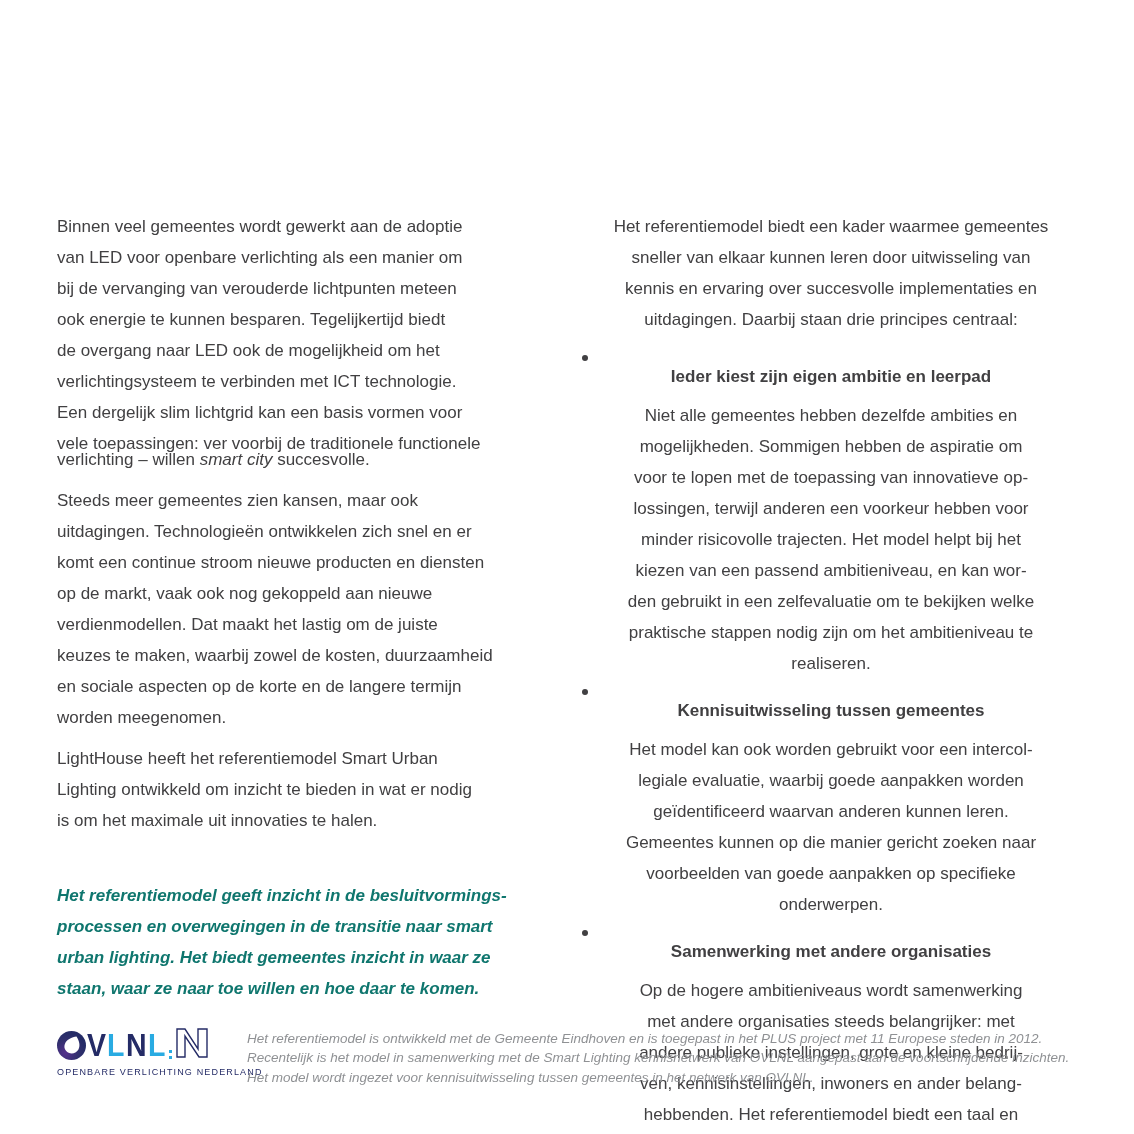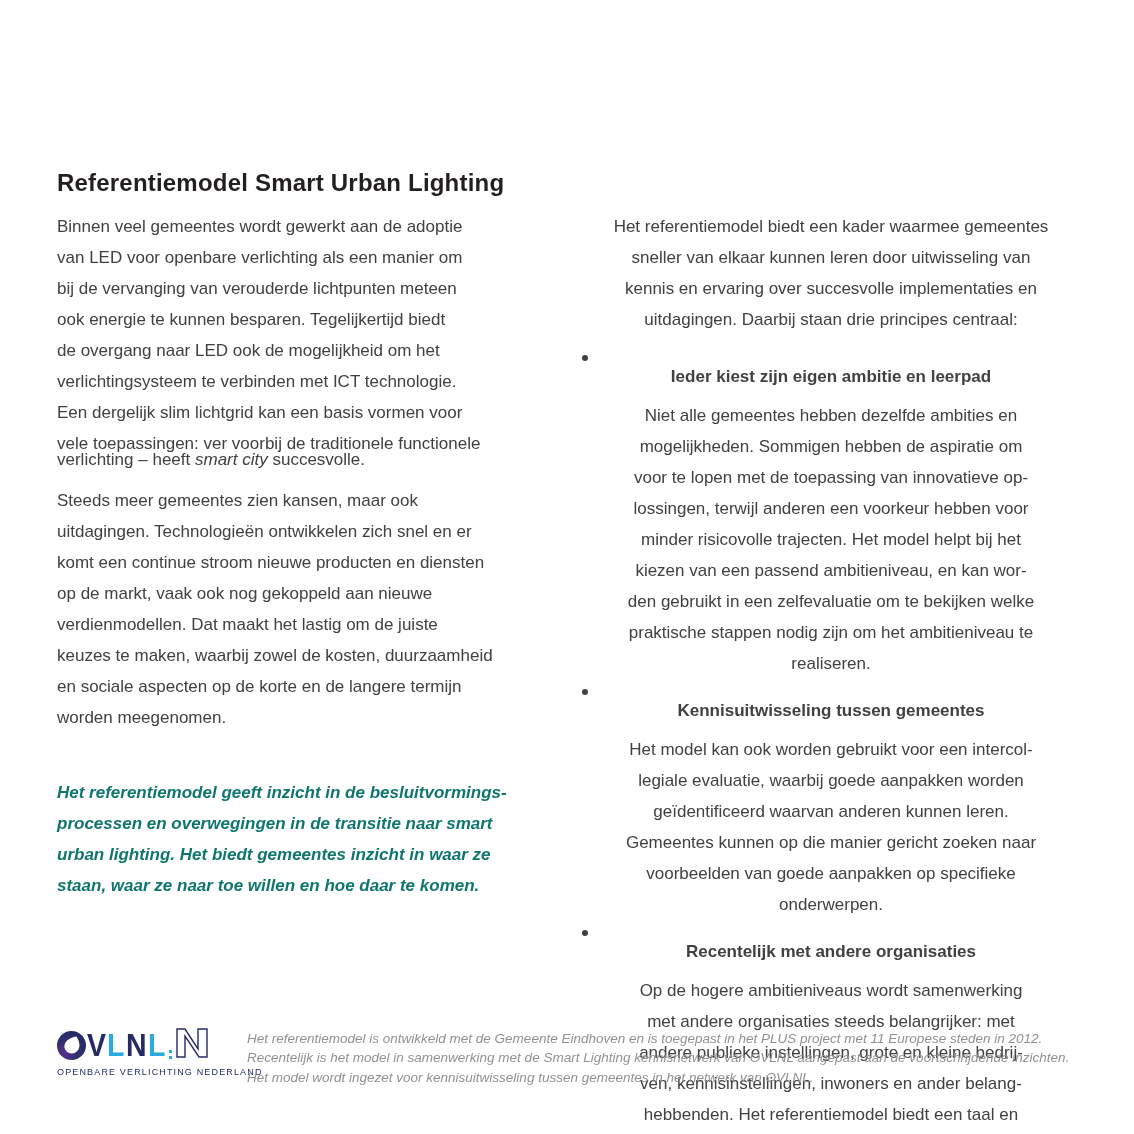--- a/index.html
+++ b/index.html
@@ -68,40 +68,42 @@
     margin-top:6px;
     font-size:9px;letter-spacing:1.15px;
     color:#242b66;white-space:nowrap;
   }
 </style>
 </head>
 <body>
 
 <div class="page">
 
-  <h1 class="page-title">Referentiemodel Smart Urban Lighting</h1>
 
   <div class="col col-left">
     <p class="para">Binnen veel gemeentes wordt gewerkt aan de adoptie
 van LED voor openbare verlichting als een manier om
 bij de vervanging van verouderde lichtpunten meteen
 ook energie te kunnen besparen. Tegelijkertijd biedt
 de overgang naar LED ook de mogelijkheid om het
 verlichtingsysteem te verbinden met ICT technologie.
 Een dergelijk slim lichtgrid kan een basis vormen voor
 vele toepassingen: ver voorbij de traditionele functionele</p>
-    <p class="para para-tail"><span class="tail-line"><span>verlichting – heeft </span><em>smart city</em><span> succesvolle.</span></span></p>
+    <p class="para para-tail"><span class="tail-line"><span>verlichting – willen </span><em>smart city</em><span> succesvolle.</span></span></p>
     <p class="para">Steeds meer gemeentes zien kansen, maar ook
 uitdagingen. Technologieën ontwikkelen zich snel en er
 komt een continue stroom nieuwe producten en diensten
 op de markt, vaak ook nog gekoppeld aan nieuwe
 verdienmodellen. Dat maakt het lastig om de juiste
 keuzes te maken, waarbij zowel de kosten, duurzaamheid
 en sociale aspecten op de korte en de langere termijn
 worden meegenomen.</p>
+    <p class="para">LightHouse heeft het referentiemodel Smart Urban
+Lighting ontwikkeld om inzicht te bieden in wat er nodig
+is om het maximale uit innovaties te halen.</p>
     <p class="para highlight">Het referentiemodel geeft inzicht in de besluitvormings-
 processen en overwegingen in de transitie naar smart
 urban lighting. Het biedt gemeentes inzicht in waar ze
 staan, waar ze naar toe willen en hoe daar te komen.</p>
   </div>
 
   <div class="col col-right">
     <p class="para">Het referentiemodel biedt een kader waarmee gemeentes
 sneller van elkaar kunnen leren door uitwisseling van
 kennis en ervaring over succesvolle implementaties en
@@ -130,21 +132,21 @@
 legiale evaluatie, waarbij goede aanpakken worden
 geïdentificeerd waarvan anderen kunnen leren.
 Gemeentes kunnen op die manier gericht zoeken naar
 voorbeelden van goede aanpakken op specifieke
 onderwerpen.</div>
         </div>
       </li>
       <li class="bullet">
         <span class="bullet-marker"></span>
         <div class="bullet-content">
-          <div class="bullet-title">Recentelijk met andere organisaties</div>
+          <div class="bullet-title">Samenwerking met andere organisaties</div>
           <div class="bullet-body">Op de hogere ambitieniveaus wordt samenwerking
 met andere organisaties steeds belangrijker: met
 andere publieke instellingen, grote en kleine bedrij-
 ven, kennisinstellingen, inwoners en ander belang-
 hebbenden. Het referentiemodel biedt een taal en
 kader om deze samenwerking in de quadrupel helix te
 ondersteunen.</div>
         </div>
       </li>
     </ul>

